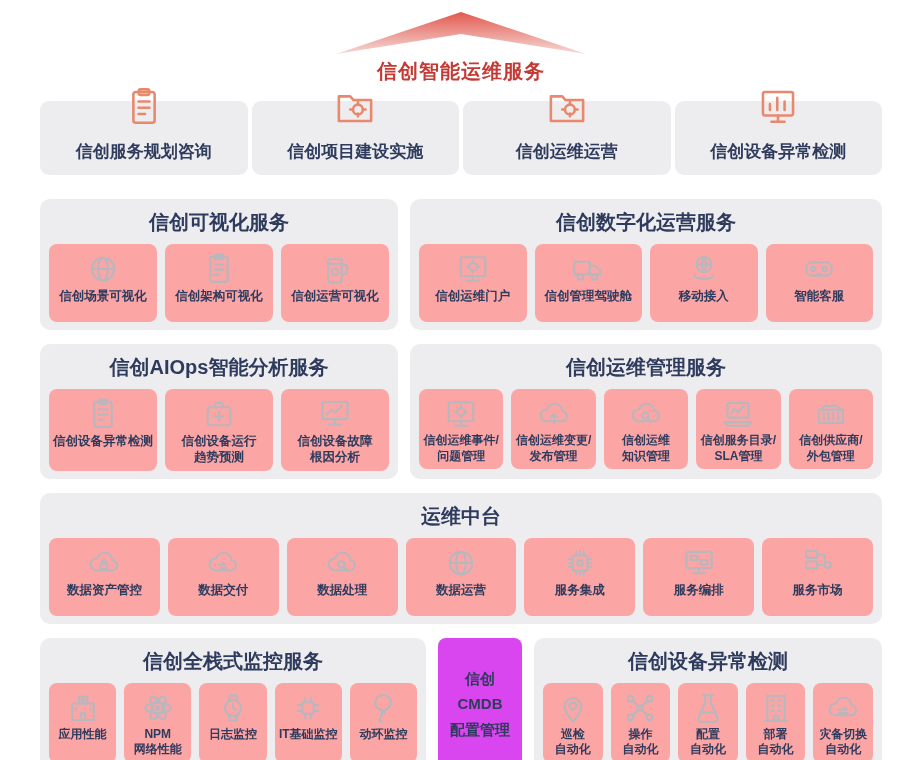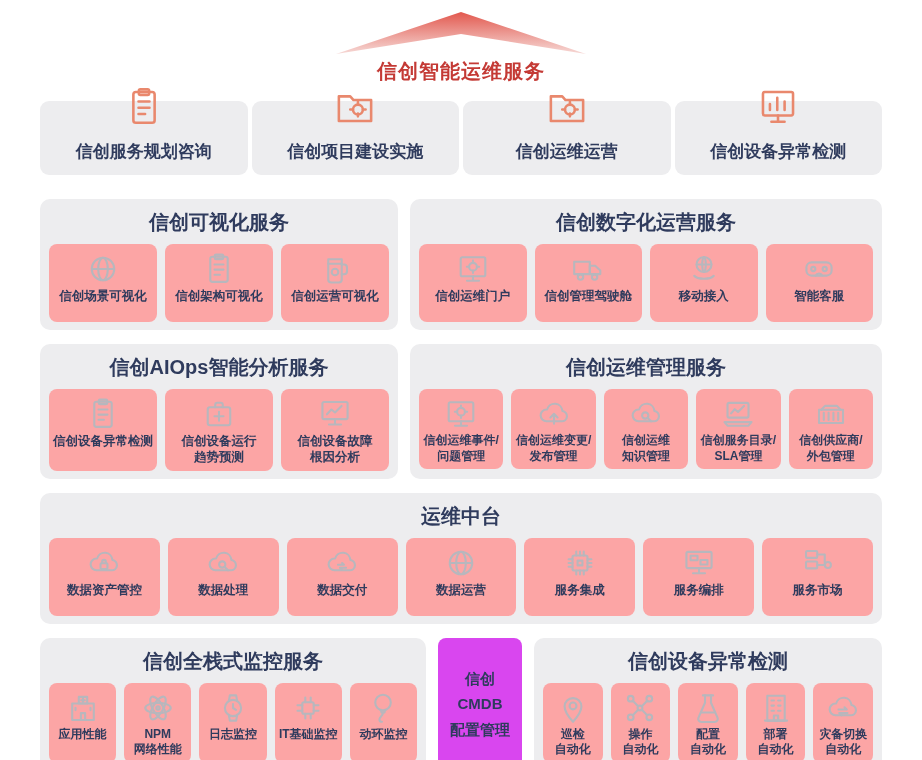--- a/index.html
+++ b/index.html
@@ -297,34 +297,34 @@
                 <rect x="9.7" y="12.2" width="4.6" height="3.8" rx="0.6"></rect>
                 <path d="M10.8 12.2v-1.1a1.2 1.2 0 0 1 2.4 0v1.1"></path>
               </svg>
             </span>
             <span class="lbl">数据资产管控</span>
           </div>
           <div class="card">
             <span class="icn">
               <svg viewBox="0 0 24 24" fill="none" stroke="currentColor" stroke-width="1.4" stroke-linecap="round" stroke-linejoin="round">
                 <path d="M7 16.8a3.9 3.9 0 0 1 0-7.8h.4A5.2 5.2 0 0 1 17.6 10a3.4 3.4 0 0 1-.7 6.8z"></path>
+                <path d="M9.3 13.2h4l-1.2-1.2 M14.7 15.2h-4l1.2 1.2"></path>
+              </svg>
+            </span>
+            <span class="lbl">数据交付</span>
+          </div>
+          <div class="card">
+            <span class="icn">
+              <svg viewBox="0 0 24 24" fill="none" stroke="currentColor" stroke-width="1.4" stroke-linecap="round" stroke-linejoin="round">
+                <path d="M7 16.8a3.9 3.9 0 0 1 0-7.8h.4A5.2 5.2 0 0 1 17.6 10a3.4 3.4 0 0 1-.7 6.8z"></path>
                 <circle cx="11.5" cy="13" r="2.1"></circle>
                 <path d="M13.1 14.6l2.3 2.3"></path>
               </svg>
             </span>
             <span class="lbl">数据处理</span>
-          </div>
-          <div class="card">
-            <span class="icn">
-              <svg viewBox="0 0 24 24" fill="none" stroke="currentColor" stroke-width="1.4" stroke-linecap="round" stroke-linejoin="round">
-                <path d="M7 16.8a3.9 3.9 0 0 1 0-7.8h.4A5.2 5.2 0 0 1 17.6 10a3.4 3.4 0 0 1-.7 6.8z"></path>
-                <path d="M9.3 13.2h4l-1.2-1.2 M14.7 15.2h-4l1.2 1.2"></path>
-              </svg>
-            </span>
-            <span class="lbl">数据交付</span>
           </div>
           <div class="card">
             <span class="icn">
               <svg viewBox="0 0 24 24" fill="none" stroke="currentColor" stroke-width="1.4" stroke-linecap="round" stroke-linejoin="round">
                 <circle cx="12" cy="12" r="7.5"></circle>
                 <ellipse cx="12" cy="12" rx="3.2" ry="7.5"></ellipse>
                 <path d="M4.8 12h14.4"></path>
               </svg>
             </span>
             <span class="lbl">数据运营</span>

